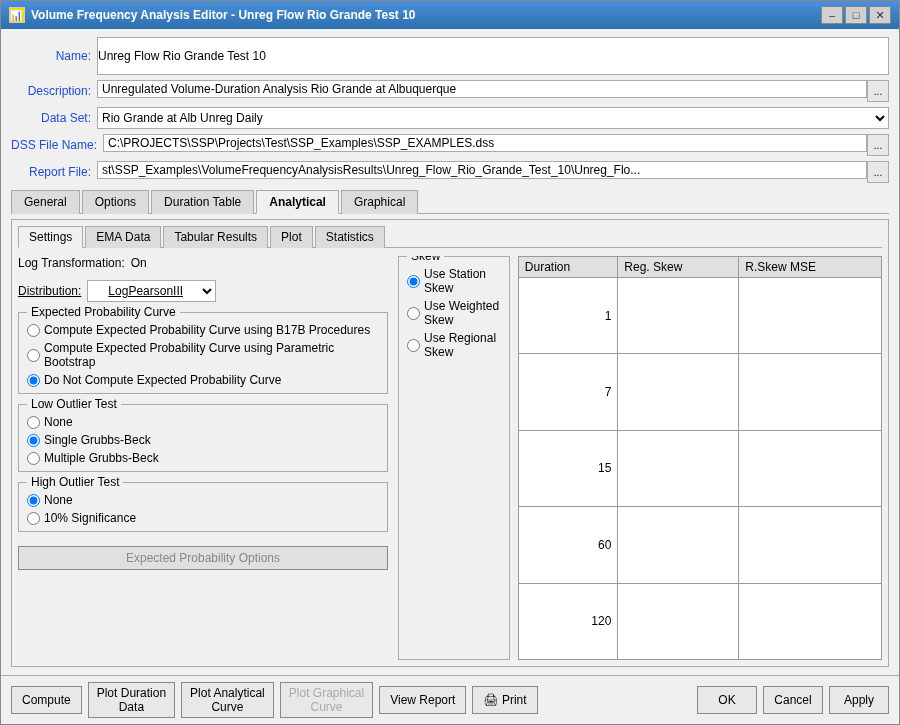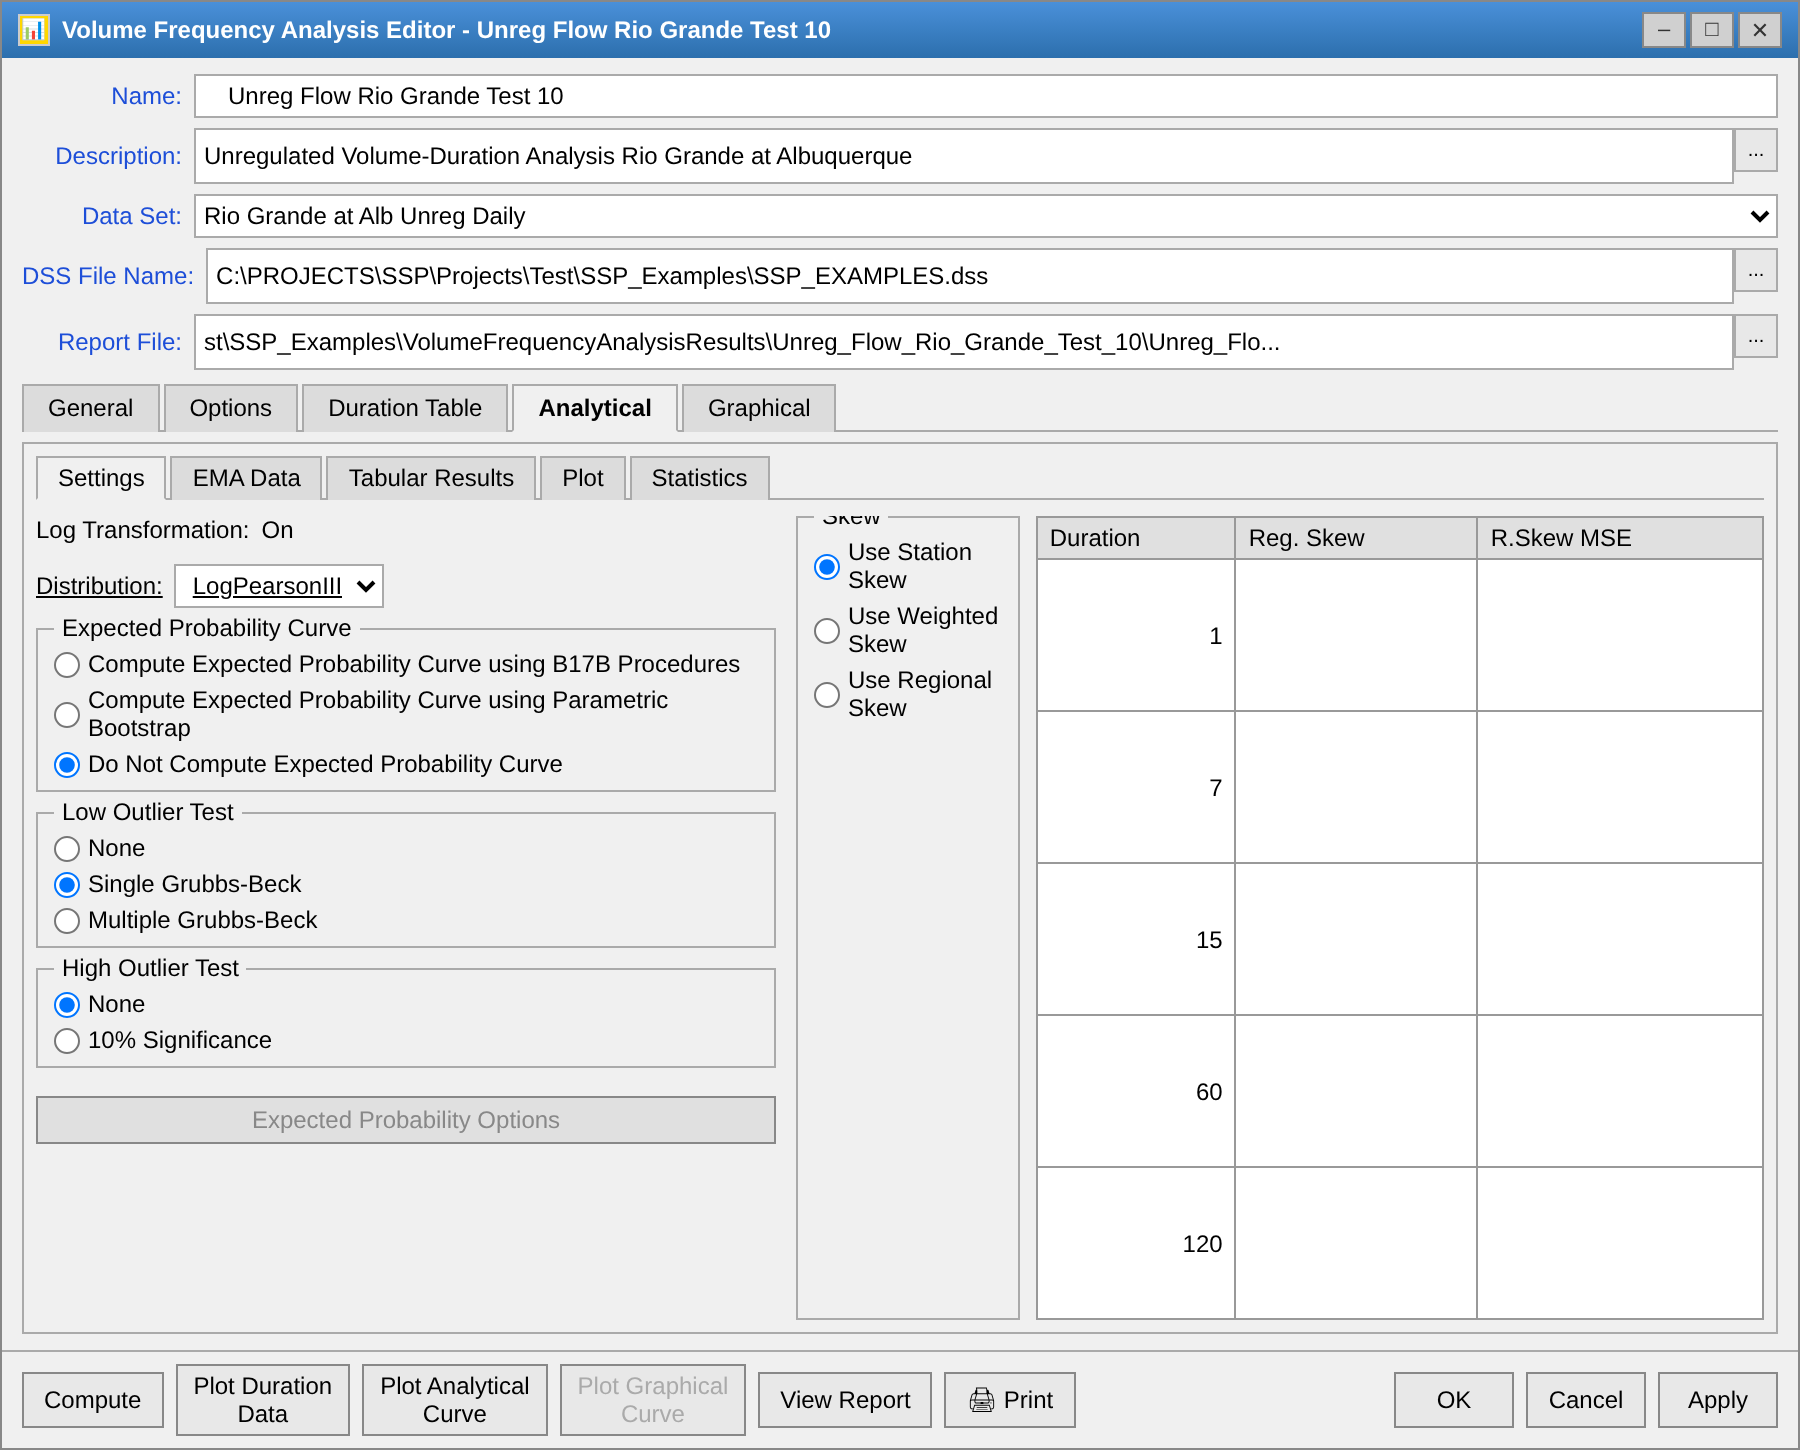--- a/index.html
+++ b/index.html
@@ -82,34 +82,34 @@
       gap: 6px;
     }
     .form-label {
       min-width: 80px;
       text-align: right;
       color: #1d4ed8;
       font-size: 12px;
     }
     .form-input {
       flex: 1;
-      height: 22px;
+      height: 38px;
       border: 1px solid #aaa;
       background: white;
-      padding: 2px 16px;
+      padding: 2px 0;
       font-size: 12px;
     }
     .form-input-with-btn {
       display: flex;
       flex: 1;
       gap: 0;
     }
     .form-input-with-btn input {
       flex: 1;
-      height: 28px;
+      height: 18px;
       border: 1px solid #aaa;
       background: white;
       padding: 2px 4px;
       font-size: 12px;
     }
     .browse-btn {
       width: 22px;
       height: 22px;
       border: 1px solid #aaa;
       background: #e8e8e8;
@@ -235,21 +235,21 @@
       display: flex;
       align-items: center;
       gap: 6px;
       text-decoration: underline;
     }
     .select-box select {
       height: 22px;
       border: 1px solid #aaa;
       background: white;
       font-size: 12px;
-      padding: 0 4px;
+      padding: 0 16px;
       min-width: 100px;
     }
     .skew-table {
       border: 1px solid #999;
       width: 100%;
       border-collapse: collapse;
       font-size: 12px;
     }
     .skew-table th {
       background: #e0e0e0;

